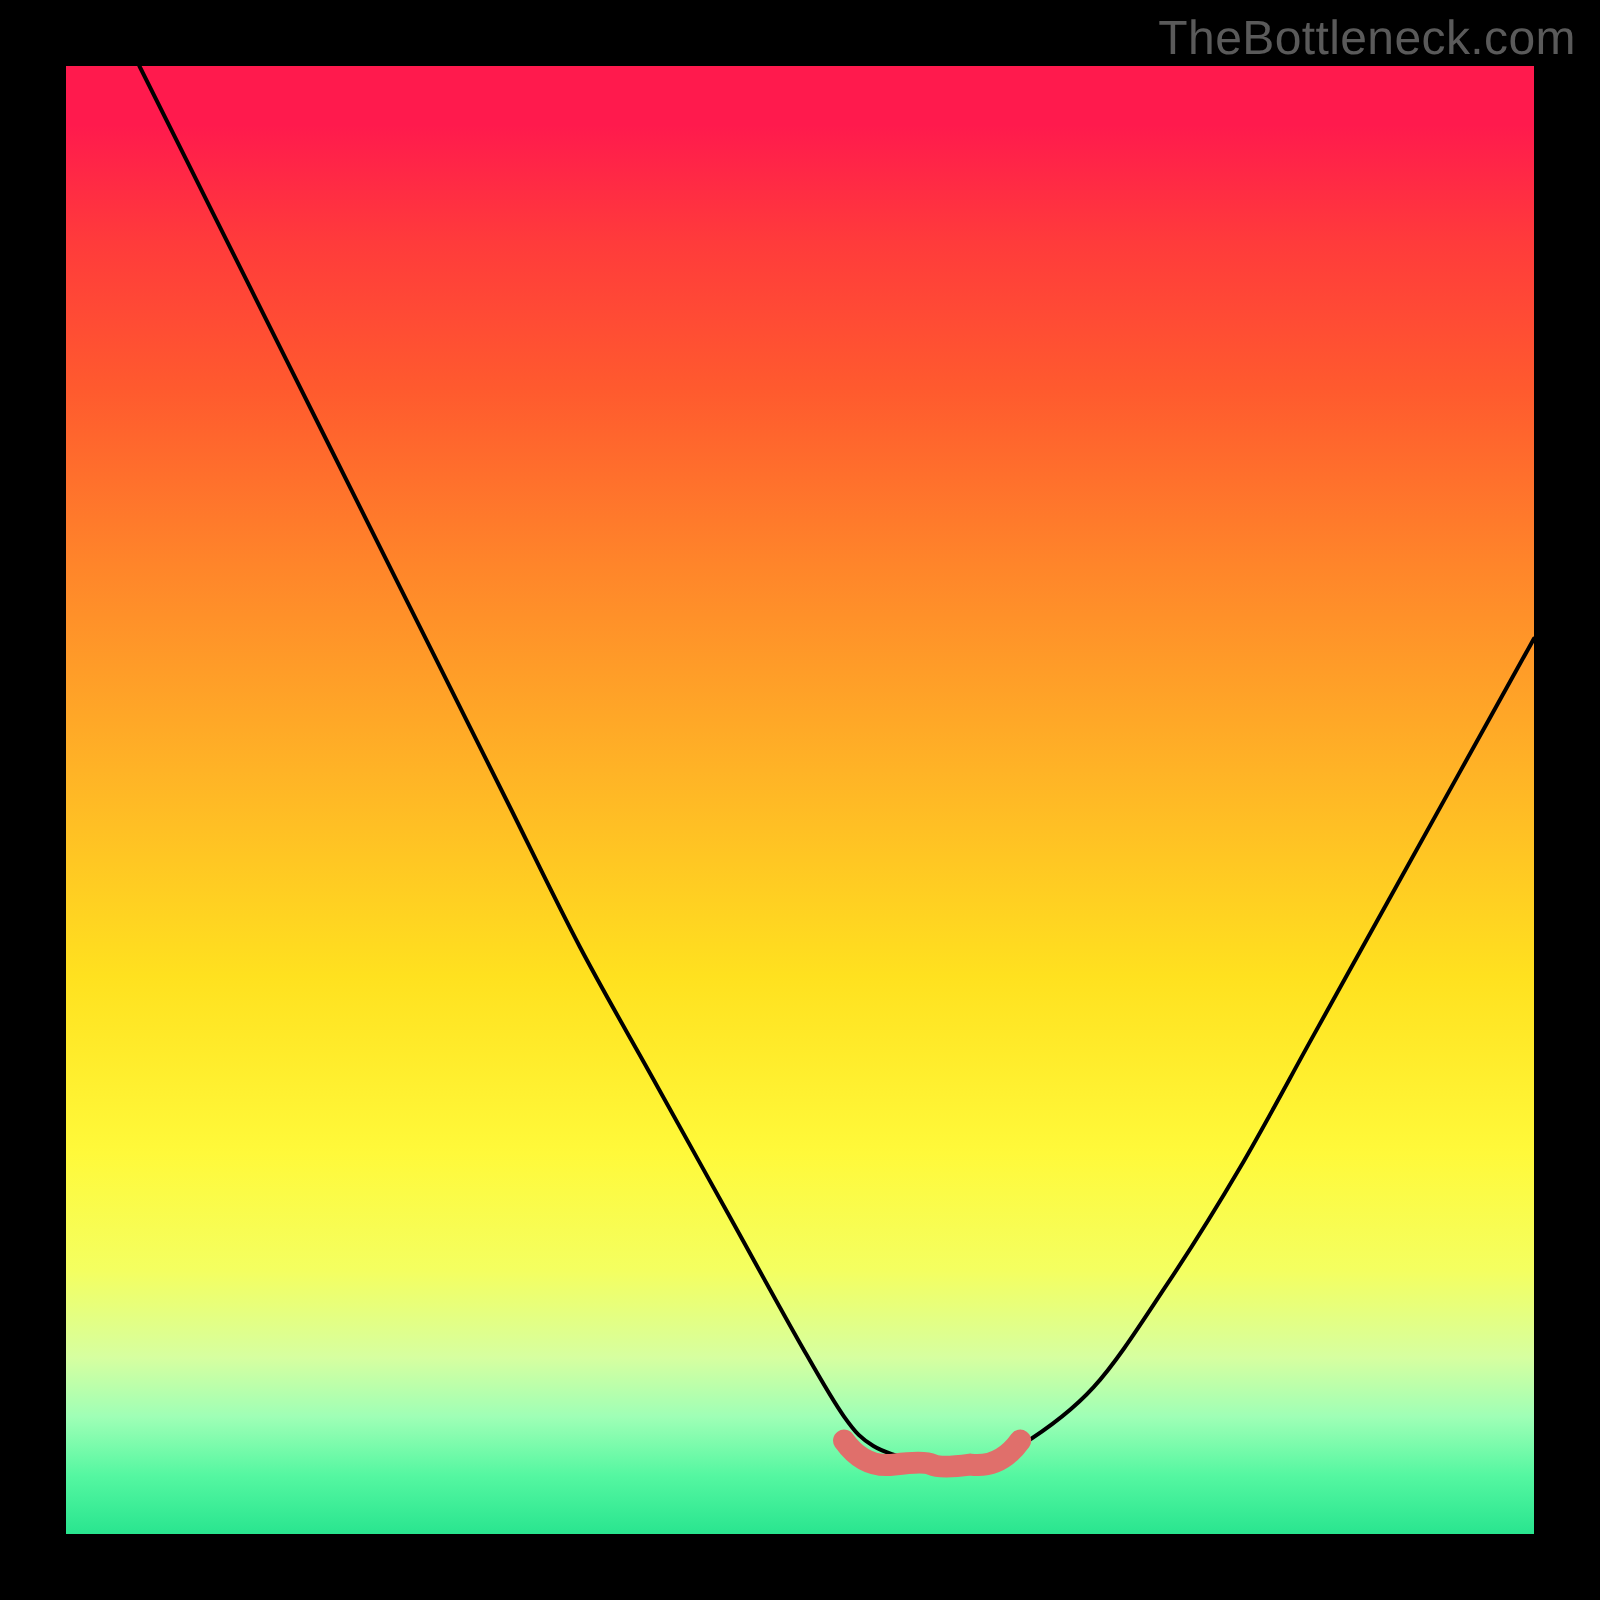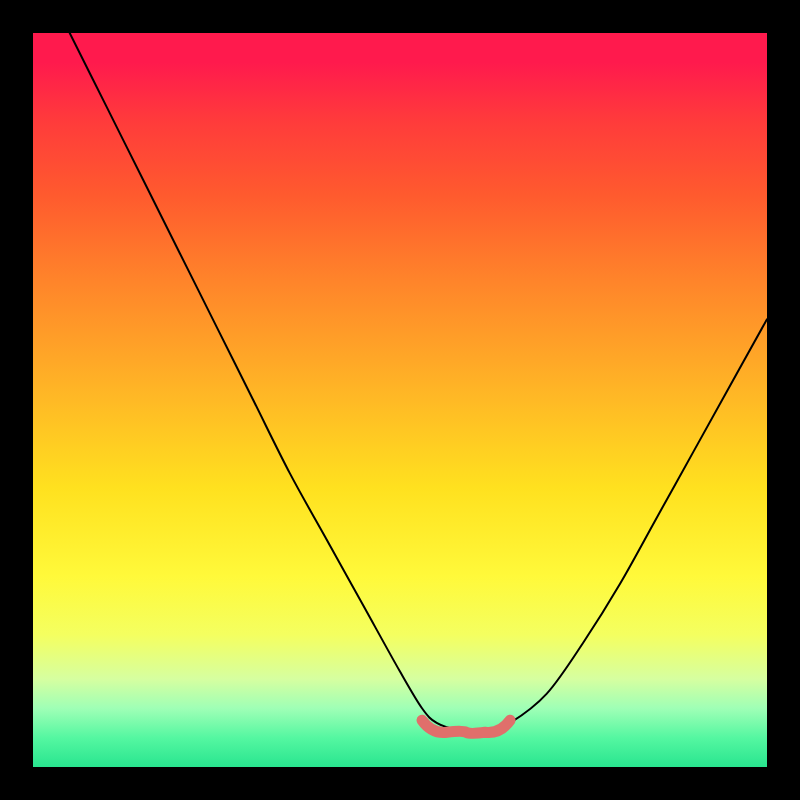--- a/index.html
+++ b/index.html
@@ -62,13 +62,14 @@
 
 <div class="frame">
   <div class="plot">
     <svg class="curve" viewBox="0 0 734 734" preserveAspectRatio="none">
       <g>
           <path d="M 36.7,0 C 42.81666666666667,12.233333333333329 61.16666666666667,48.93333333333332 73.4,73.39999999999998 C 85.63333333333334,97.86666666666663 97.86666666666666,122.33333333333327 110.1,146.79999999999995 C 122.33333333333333,171.26666666666662 134.56666666666666,195.73333333333338 146.8,220.20000000000005 C 159.03333333333336,244.6666666666667 171.26666666666668,269.1333333333334 183.5,293.6 C 195.73333333333332,318.06666666666666 207.96666666666667,342.53333333333336 220.2,367 C 232.4333333333333,391.46666666666664 244.66666666666663,417.15666666666664 256.9,440.4 C 269.1333333333333,463.6433333333333 281.3666666666667,484.44000000000005 293.6,506.46000000000004 C 305.83333333333337,528.48 318.06666666666666,550.5 330.3,572.52 C 342.53333333333336,594.54 357.2133333333333,621.4533333333334 367,638.58 C 376.7866666666667,655.7066666666667 382.90333333333336,666.7166666666667 389.02000000000004,675.28 C 395.1366666666667,683.8433333333332 397.58333333333337,686.2900000000001 403.70000000000005,689.96 C 409.8166666666667,693.63 419.6033333333333,696.0766666666666 425.71999999999997,697.3 C 431.83666666666664,698.5233333333333 435.50666666666666,697.3 440.4,697.3 C 445.2933333333333,697.3 448.9633333333333,698.5233333333333 455.08,697.3 C 461.19666666666666,696.0766666666666 467.3133333333334,696.0766666666667 477.1,689.96 C 486.88666666666666,683.8433333333334 501.5666666666666,674.0566666666667 513.8,660.6 C 526.0333333333333,647.1433333333333 538.2666666666667,627.57 550.5,609.22 C 562.7333333333333,590.87 574.9666666666667,571.2966666666666 587.2,550.5 C 599.4333333333334,529.7033333333334 611.6666666666666,506.4599999999999 623.9,484.43999999999994 C 636.1333333333333,462.41999999999996 648.3666666666667,440.4 660.6,418.38 C 672.8333333333334,396.36 685.0666666666666,374.34 697.3,352.32 C 709.5333333333333,330.3 727.8833333333333,297.27 734,286.26" fill="none" stroke="#000" stroke-width="2" stroke-linecap="round"></path>
           <path d="M 389.02000000000004,687.3 Q 399.02000000000004,701.3 414.02000000000004,699.3 T 433.06000000000006,699.3 T 452.1,699.3 Q 467.1,701.3 477.1,687.3" fill="none" stroke="#e06f6b" stroke-width="11" stroke-linecap="round" stroke-linejoin="round"></path>
         </g>
     </svg>
   </div>
+  <div class="watermark">TheBottleneck.com</div>
 </div>
 
 </body></html>

